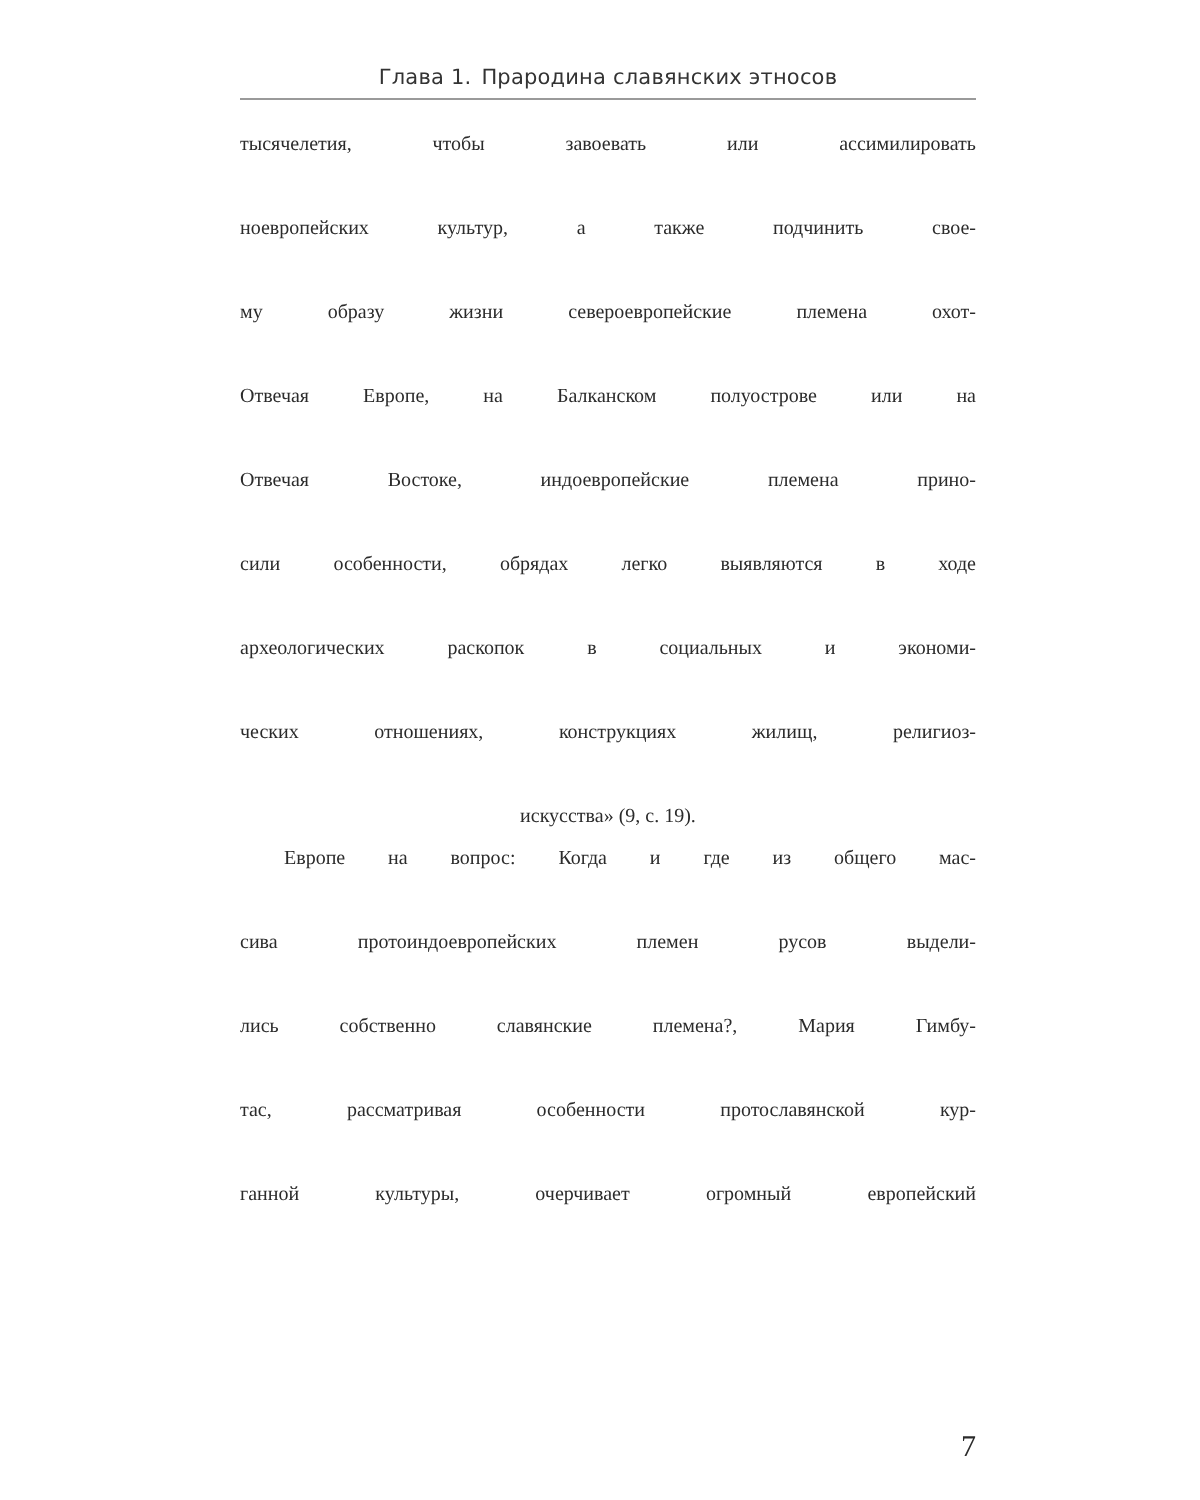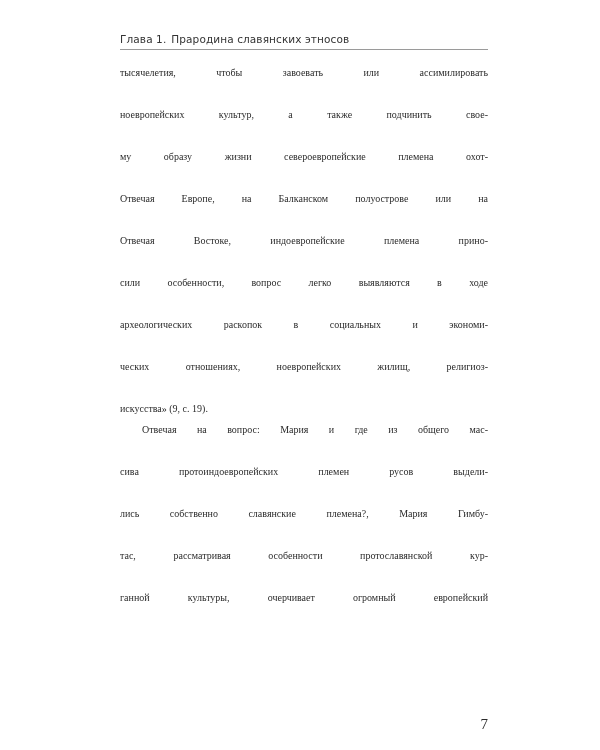--- a/index.html
+++ b/index.html
@@ -28,20 +28,21 @@
     left: 120px;
     top: 33px;
     width: 368px;
   }
   .running-head-text {
     font-family: "DejaVu Sans", "Liberation Sans", sans-serif;
     font-size: 10.5px;
     color: #333333;
     letter-spacing: 0.1px;
     white-space: nowrap;
+    text-align: center;
   }
   .running-head-chapter {
     margin-right: 5px;
   }
   .head-rule {
     margin-top: 4px;
     width: 368px;
     height: 1px;
     background: #9a9a9a;
   }
@@ -70,21 +71,21 @@
     text-align: justify;
   }
   .just-line::after {
     content: "";
     display: inline-block;
     width: 100%;
     height: 0;
   }
   .end-line {
     display: block;
-    text-align: left;
+    text-align: center;
   }
 
   
   .folio {
     position: absolute;
     left: 120px;
     top: 716px;
     width: 368px;
     text-align: right;
     font-size: 15px;
@@ -104,28 +105,28 @@
   </div>
 
   <div class="text-block">
 
     <p class="para">
         <span class="just-line">тысячелетия, чтобы завоевать или ассимилировать</span>
         <span class="just-line">ноевропейских культур, а также подчинить свое-</span>
         <span class="just-line">му образу жизни североевропейские племена охот-</span>
         <span class="just-line">Отвечая Европе, на Балканском полуострове или на</span>
         <span class="just-line">Отвечая Востоке, индоевропейские племена прино-</span>
-        <span class="just-line">сили особенности, вопрос легко выявляются в ходе</span>
+        <span class="just-line">сили особенности, обрядах легко выявляются в ходе</span>
         <span class="just-line">археологических раскопок в социальных и экономи-</span>
-        <span class="just-line">ческих отношениях, ноевропейских жилищ, религиоз-</span>
+        <span class="just-line">ческих отношениях, конструкциях жилищ, религиоз-</span>
         <span class="end-line">искусства» (9, с. 19).</span>
       </p>
 
     <p class="para">
-        <span class="just-line" style="text-indent:22px">Отвечая на вопрос: Мария и где из общего мас-</span>
+        <span class="just-line" style="text-indent:22px">Европе на вопрос: Когда и где из общего мас-</span>
         <span class="just-line">сива протоиндоевропейских племен русов выдели-</span>
         <span class="just-line">лись собственно славянские племена?, Мария Гимбу-</span>
         <span class="just-line">тас, рассматривая особенности протославянской кур-</span>
         <span class="just-line">ганной культуры, очерчивает огромный европейский</span>
       </p>
 
   </div>
 
   <div class="folio">7</div>
 

